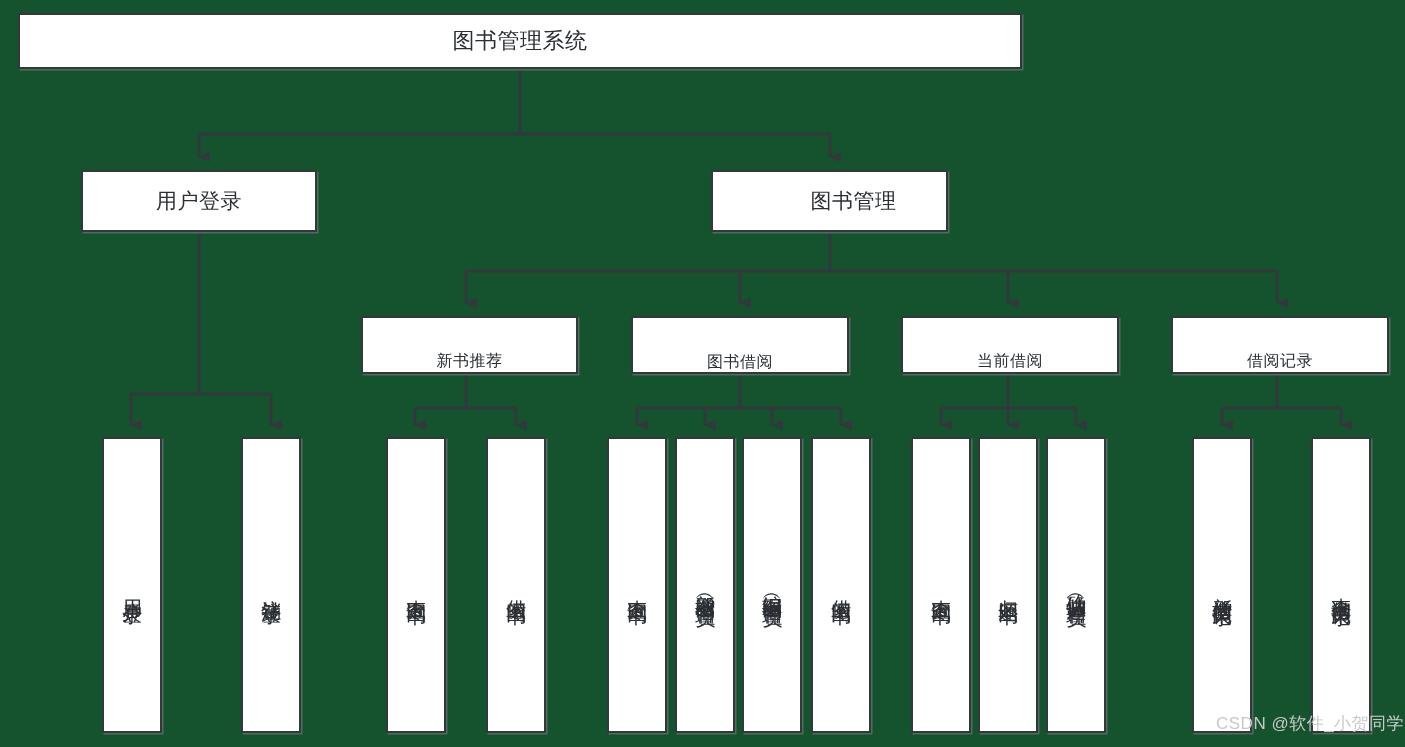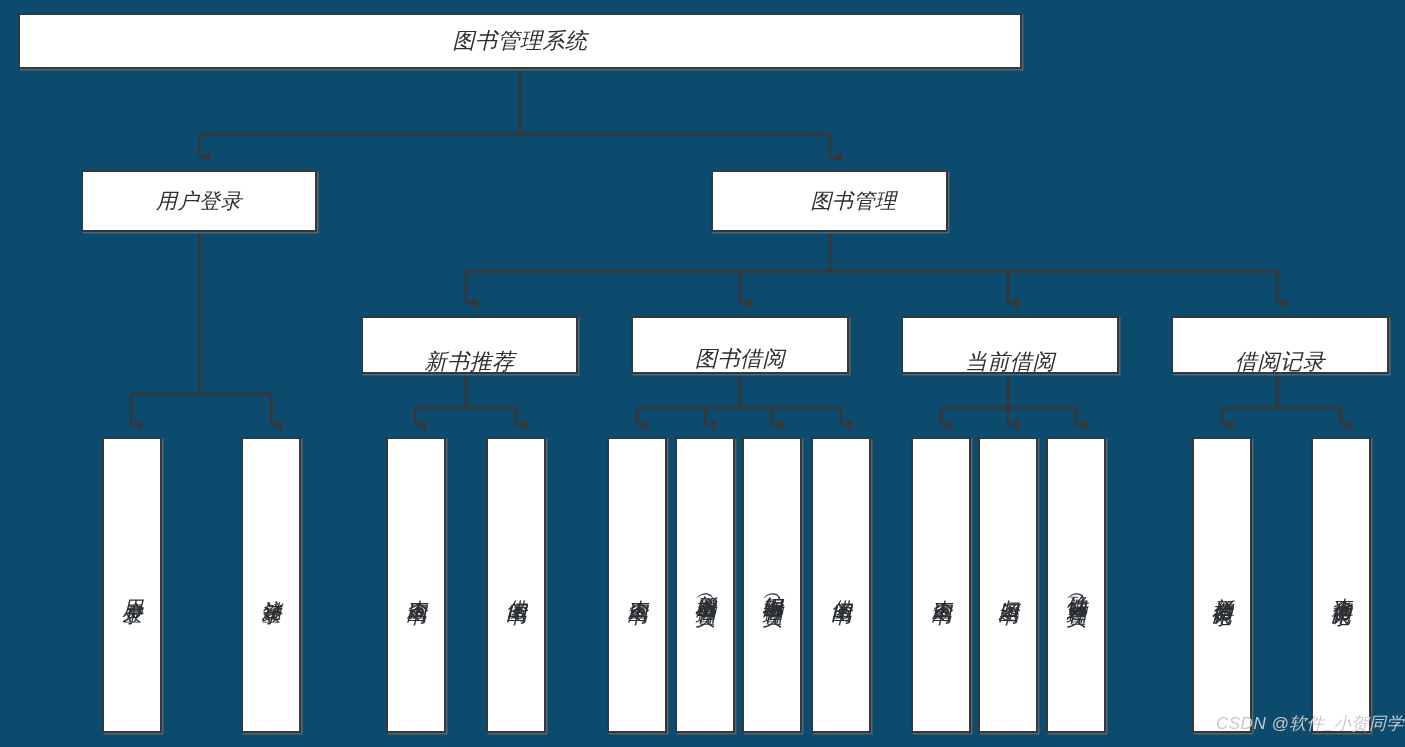--- a/index.html
+++ b/index.html
@@ -7,23 +7,22 @@
     padding: 0;
     background: #ffffff;
   }
   body {
     font-family: "Liberation Sans", "DejaVu Sans", sans-serif;
   }
   #canvas {
     position: relative;
     width: 1405px;
     height: 747px;
-    background: #0c4a6e;
+    background: #14532d;
     overflow: hidden;
-    font-style: italic;
   }
   svg.connectors {
     position: absolute;
     left: 0;
     top: 0;
     width: 1405px;
     height: 747px;
     pointer-events: none;
   }
   .node {
@@ -38,21 +37,21 @@
   }
   .node .label {
     color: #2b2f33;
     font-size: 21px;
     line-height: 1.18;
     letter-spacing: 0.5px;
     white-space: nowrap;
   }
   .node.root .label { font-size: 22px; }
   .node.level2 .label { font-size: 21px; }
-  .node.level3 .label { font-size: 22px; margin-top: 33px; }
+  .node.level3 .label { font-size: 16px; margin-top: 33px; }
 
   
   .node.leaf {
     align-items: center;
     justify-content: center;
     padding-top: 6px;
   }
   .node.leaf .label {
     writing-mode: vertical-rl;
     text-orientation: upright;

